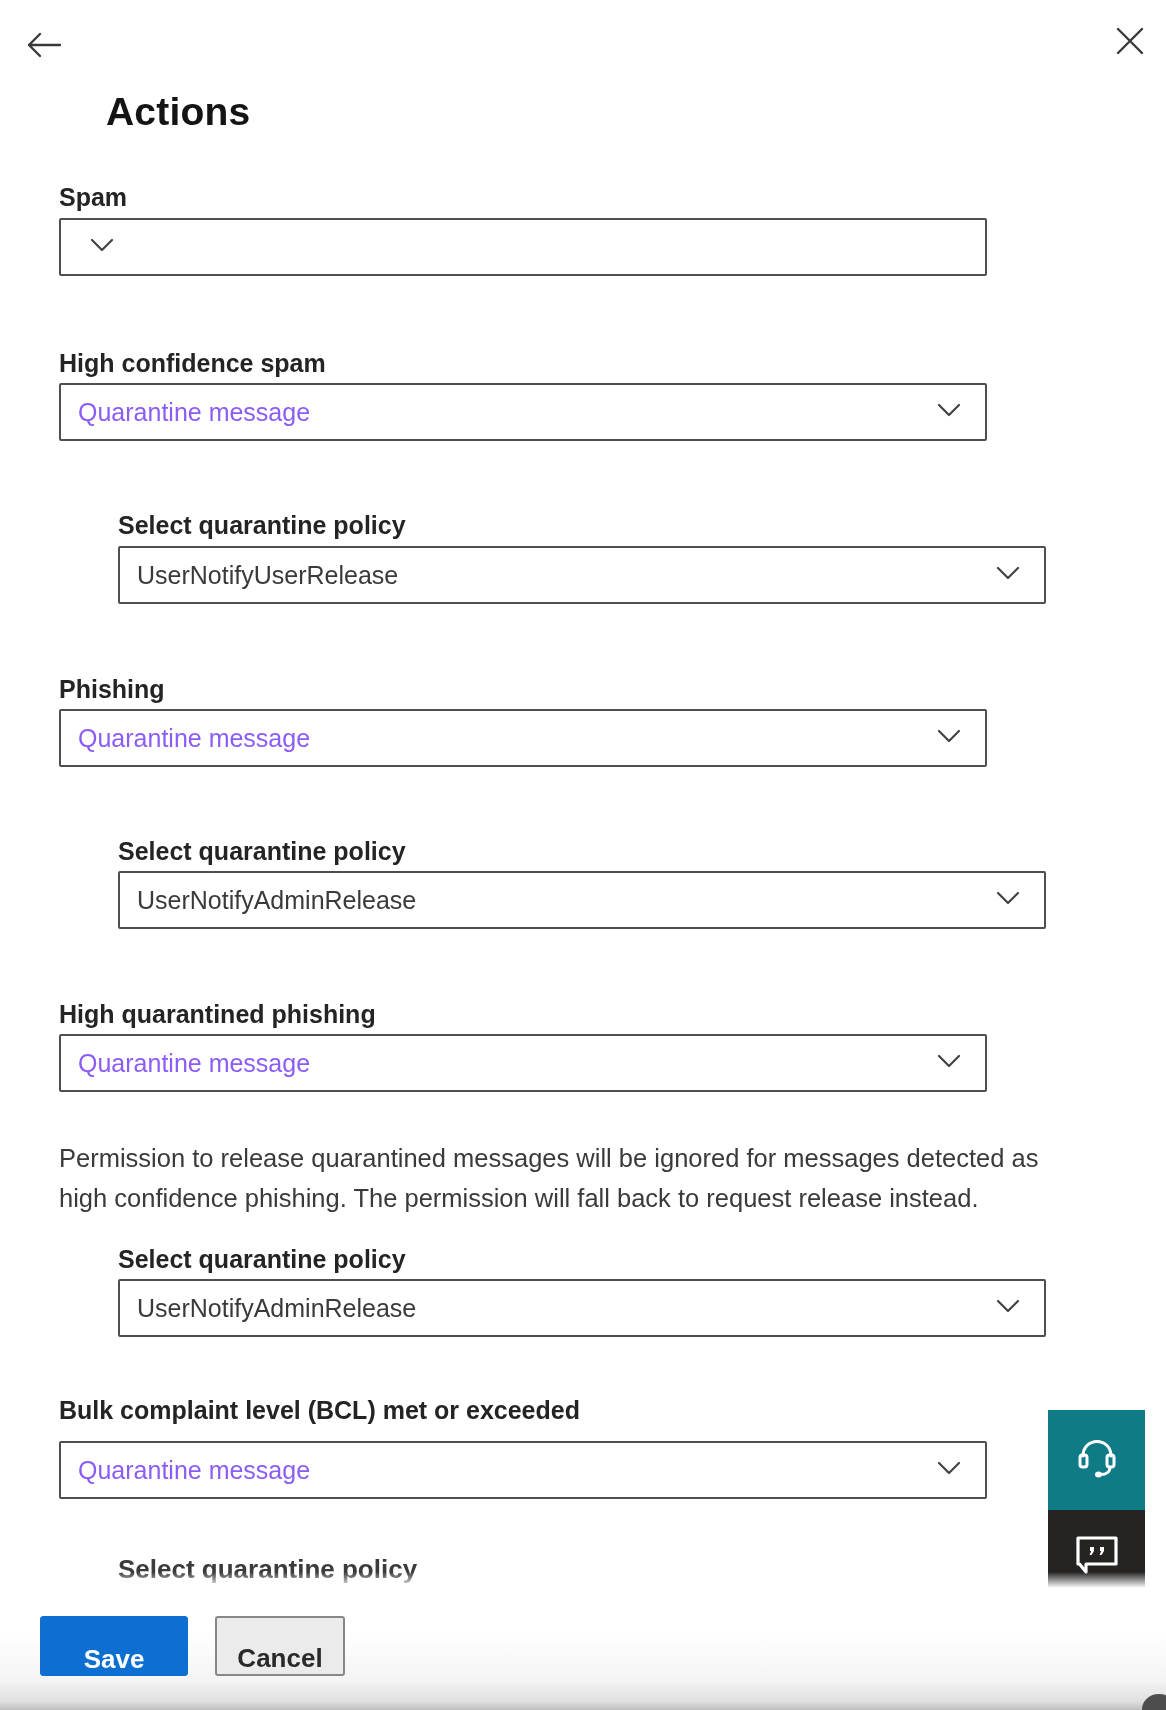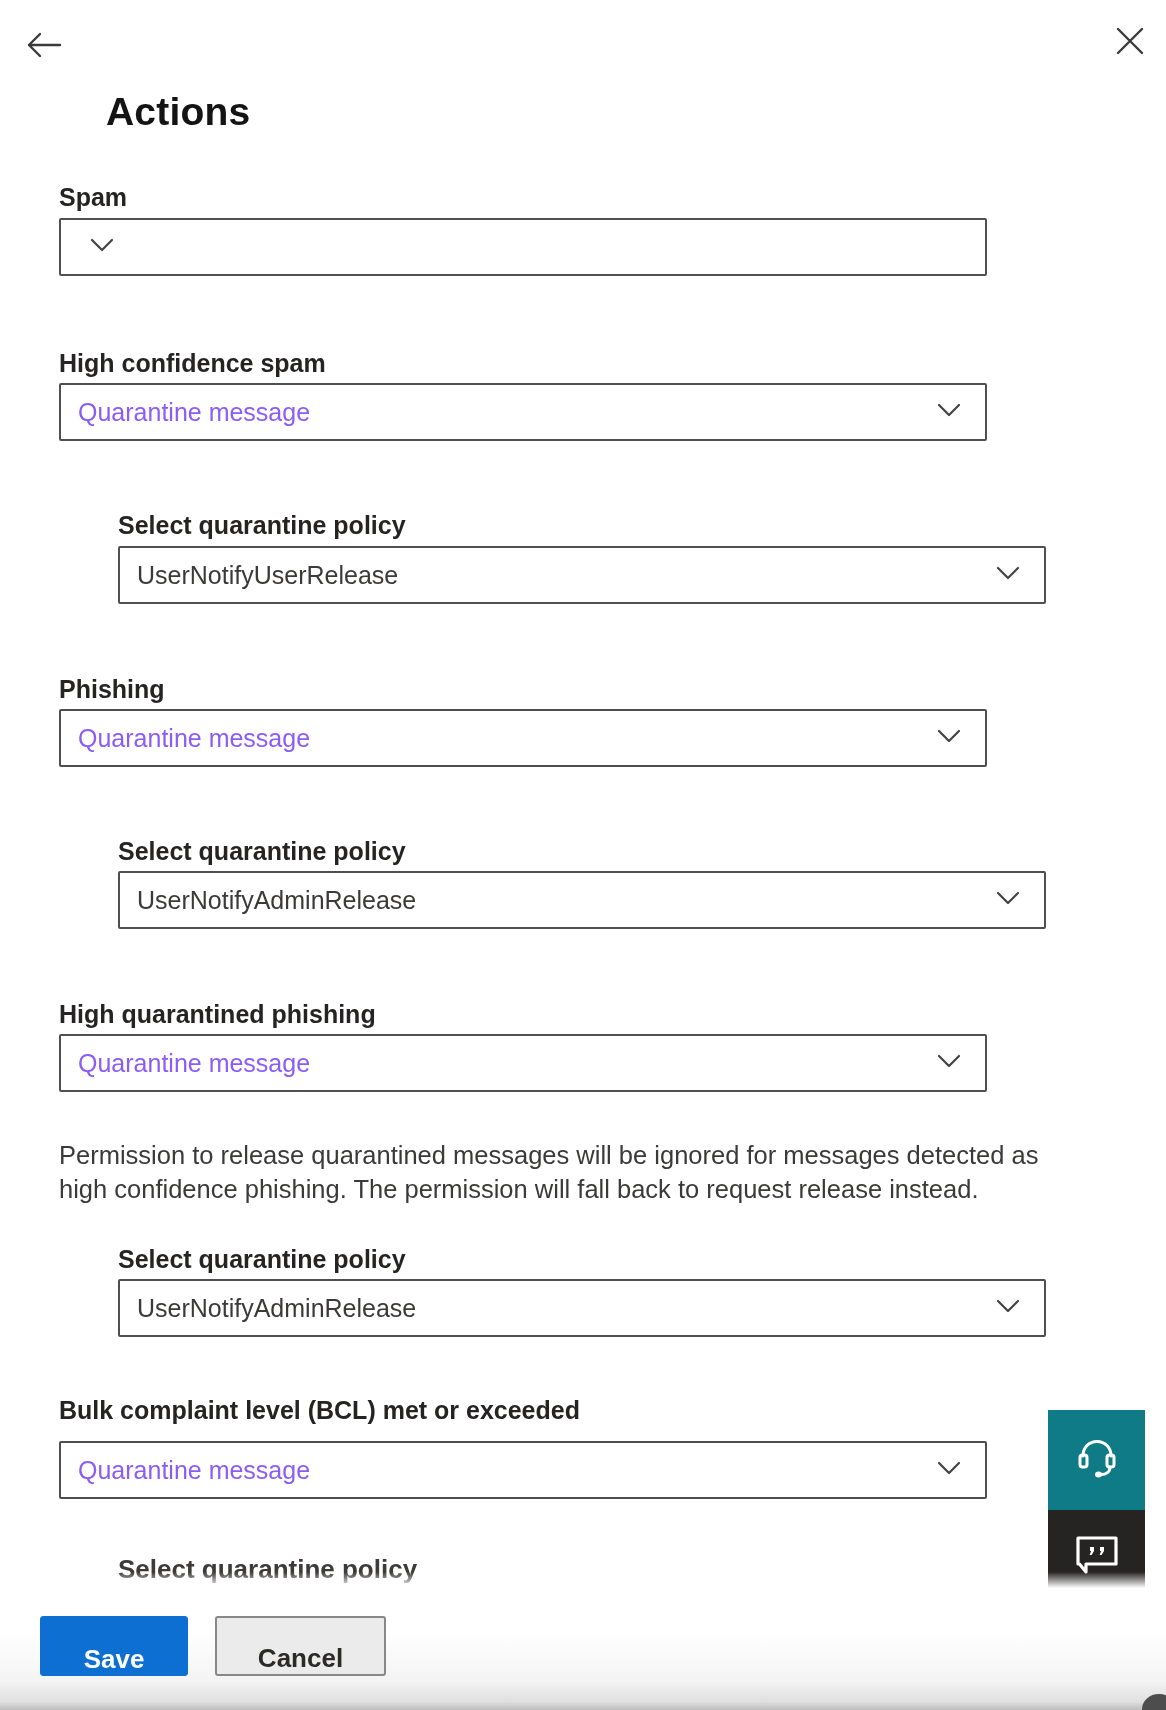--- a/index.html
+++ b/index.html
@@ -48,21 +48,21 @@
   .dropdown .val {
     font-size: 25px;
     white-space: nowrap; overflow: hidden;
   }
   .val-dark  { color: #3b3a39; }
   .val-muted { color: #8b5cf6; }
   .chev { flex: 0 0 auto; margin-left: 12px; }
 
   .note {
     position: absolute; left: 59px; top: 1138px; width: 1030px;
-    font-size: 25.5px; line-height: 34px; color: #3a3a39;
+    font-size: 25.5px; line-height: 40px; color: #3a3a39;
     font-weight: 400;
   }
 
   .truncated-label {
     position: absolute; left: 118px; top: 1554px;
     font-size: 26px; font-weight: 600; color: #3c3b3a;
     white-space: nowrap;
   }
 
   .footer {
@@ -78,21 +78,21 @@
     font-family: "Liberation Sans", sans-serif;
     font-size: 26px; font-weight: 600;
     border-radius: 3px; cursor: pointer;
     display: flex; align-items: flex-end; justify-content: center;
   }
   #save-btn {
     left: 40px; width: 148px;
     background: #0e6fd3; color: #ffffff; border: 1px solid #0e6fd3;
   }
   #cancel-btn {
-    left: 215px; width: 171px;
+    left: 215px; width: 130px;
     background: #ebebeb; color: #2b2a29; border: 2px solid #8a8886;
   }
 
   .bottom-strip {
     position: absolute; left: 0; top: 1682px; width: 1166px; height: 28px;
     background: linear-gradient(180deg, #f2f2f2 0%, #e0e0e0 70%, #bdbdbd 100%);
   }
   .scroll-corner {
     position: absolute; right: -10px; bottom: -14px;
     width: 34px; height: 30px; border-radius: 50%;

